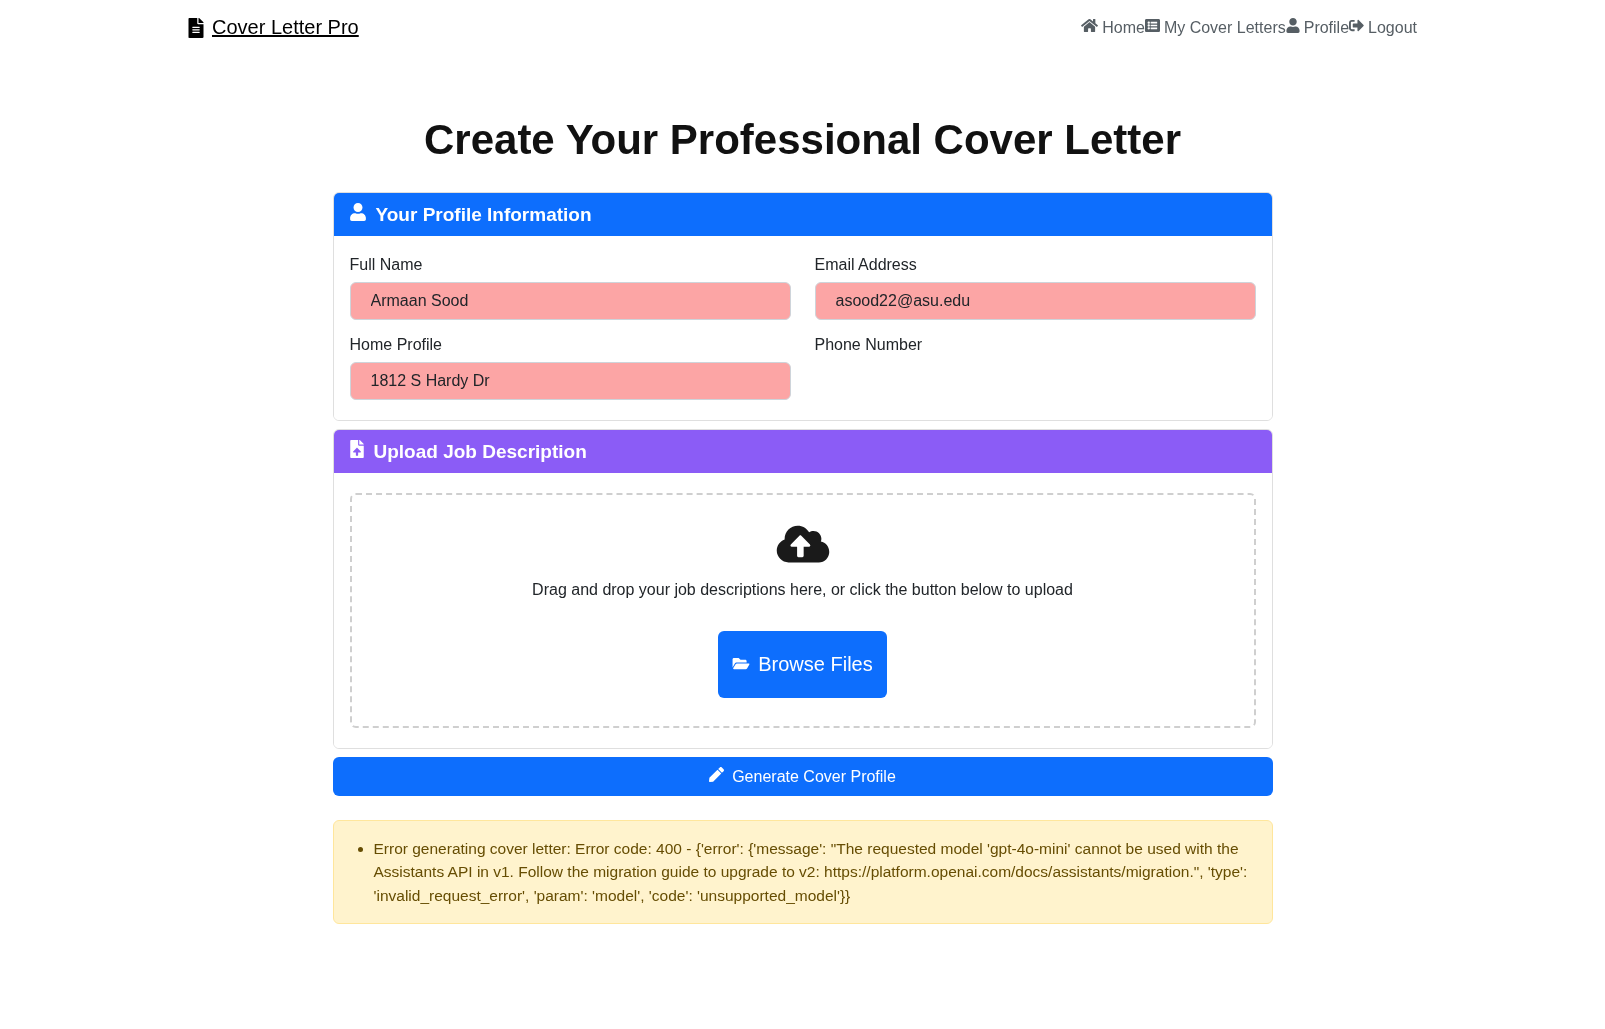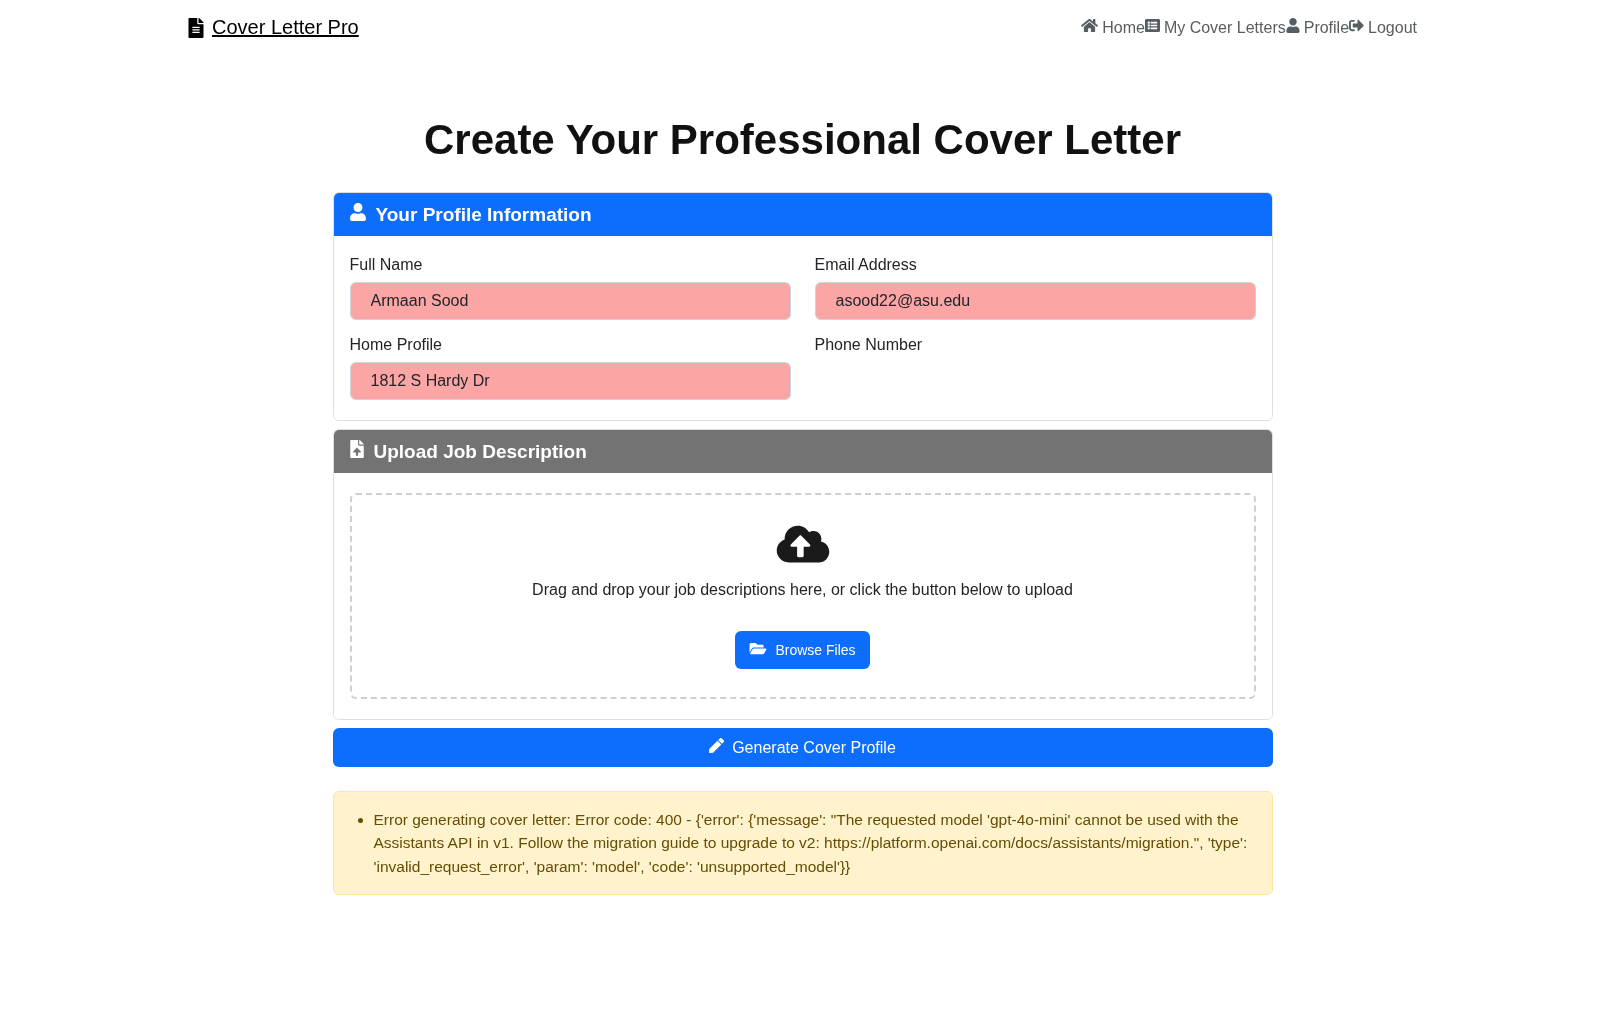--- a/index.html
+++ b/index.html
@@ -66,21 +66,21 @@
       font-weight: 600;
       color: #fff;
       display: flex;
       align-items: center;
       gap: 10px;
     }
     .card-header.blue {
       background: #0d6efd;
     }
     .card-header.green {
-      background: #737373;
+      background: #8b5cf6;
       align-items: flex-end;
     }
     .card-body {
       padding: 20px 16px;
       background: #fff;
     }
     .form-row {
       display: flex;
       gap: 24px;
       margin-bottom: 16px;
@@ -116,22 +116,22 @@
     .dropzone-text {
       font-size: 16px;
       color: #212529;
       margin-bottom: 32px;
     }
     .btn {
       display: inline-flex;
       align-items: center;
       justify-content: center;
       gap: 8px;
-      padding: 10px 14px;
-      font-size: 14px;
+      padding: 22px 14px;
+      font-size: 20px;
       border: none;
       border-radius: 6px;
       cursor: pointer;
       text-decoration: none;
     }
     .btn-primary {
       background: #0d6efd;
       color: #fff;
     }
     .btn-block {

